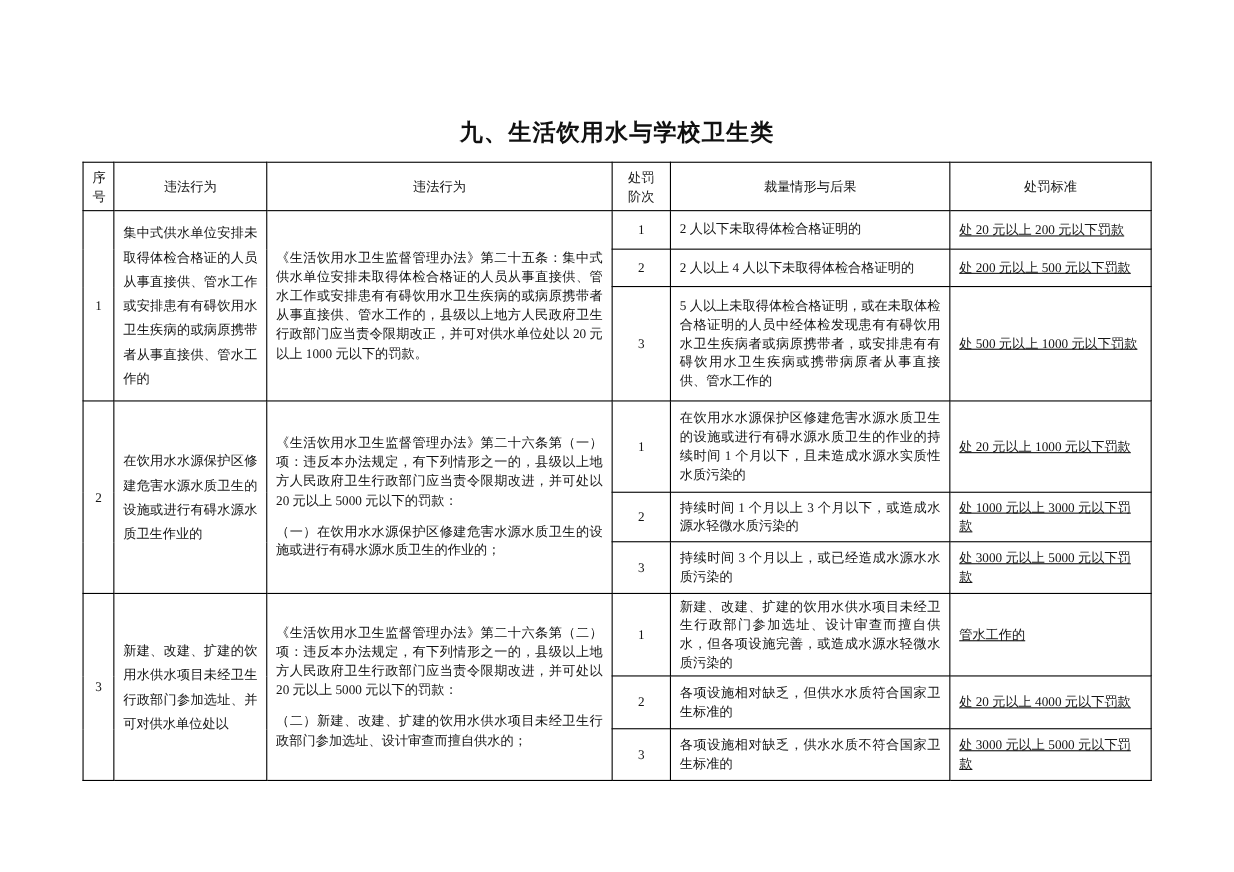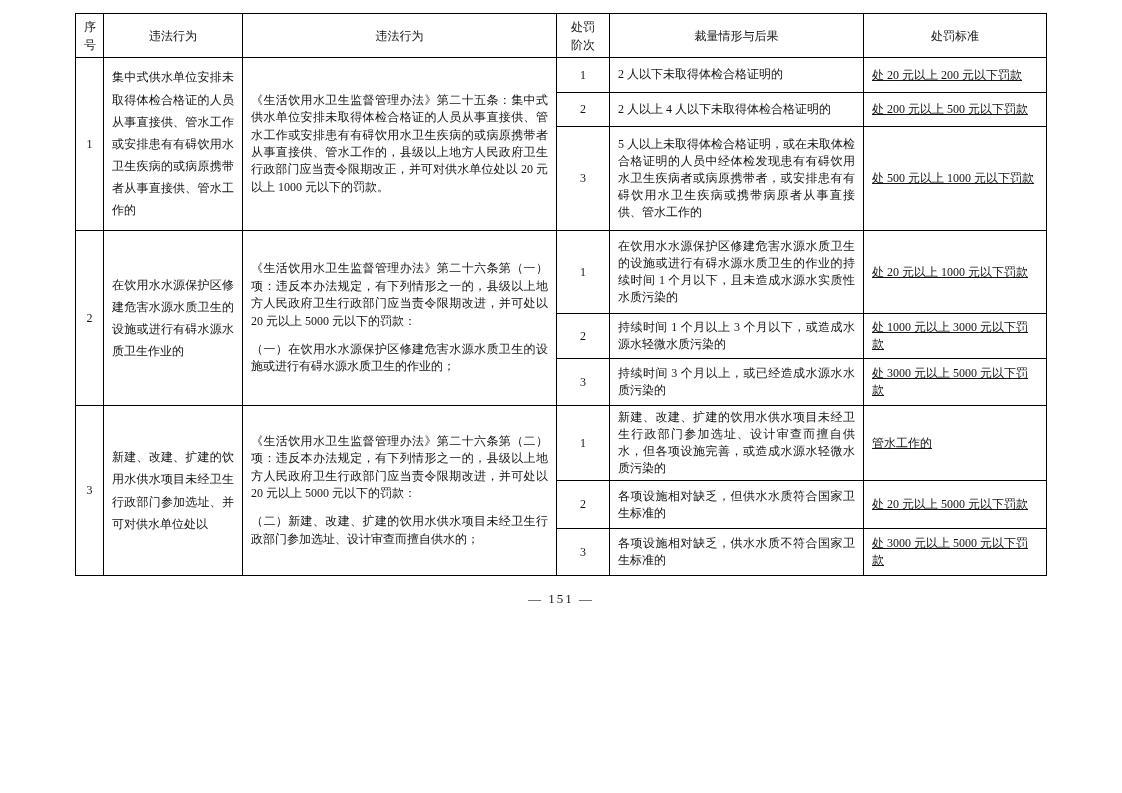--- a/index.html
+++ b/index.html
@@ -106,20 +106,21 @@
     color: #222;
     margin-top: 15px;
     letter-spacing: 2px;
   }
 </style>
 </head>
 <body>
 
 <div class="page">
 
+  <h1 class="title">九、生活饮用水与学校卫生类</h1>
 
   <table class="penalty-table">
     <colgroup>
       <col class="col-index">
       <col class="col-viol">
       <col class="col-legal">
       <col class="col-level">
       <col class="col-circ">
       <col class="col-std">
     </colgroup>
@@ -187,25 +188,24 @@
           <p>《生活饮用水卫生监督管理办法》第二十六条第（二）项：违反本办法规定，有下列情形之一的，县级以上地方人民政府卫生行政部门应当责令限期改进，并可处以 20 元以上 5000 元以下的罚款：</p>
           <p>（二）新建、改建、扩建的饮用水供水项目未经卫生行政部门参加选址、设计审查而擅自供水的；</p>
         </td>
         <td class="c-level">1</td>
         <td class="c-circ">新建、改建、扩建的饮用水供水项目未经卫生行政部门参加选址、设计审查而擅自供水，但各项设施完善，或造成水源水轻微水质污染的</td>
         <td class="c-std">管水工作的</td>
       </tr>
       <tr class="r3b">
         <td class="c-level">2</td>
         <td class="c-circ">各项设施相对缺乏，但供水水质符合国家卫生标准的</td>
-        <td class="c-std">处 20 元以上 5000 元以下罚款</td>
+        <td class="c-std">处 20 元以上 4000 元以下罚款</td>
       </tr>
       <tr class="r3c">
         <td class="c-level">3</td>
         <td class="c-circ">各项设施相对缺乏，供水水质不符合国家卫生标准的</td>
         <td class="c-std">处 3000 元以上 5000 元以下罚款</td>
       </tr>
     </tbody>
   </table>
 
-  <div class="page-number">— 151 —</div>
 
 </div>
 
 </body></html>

